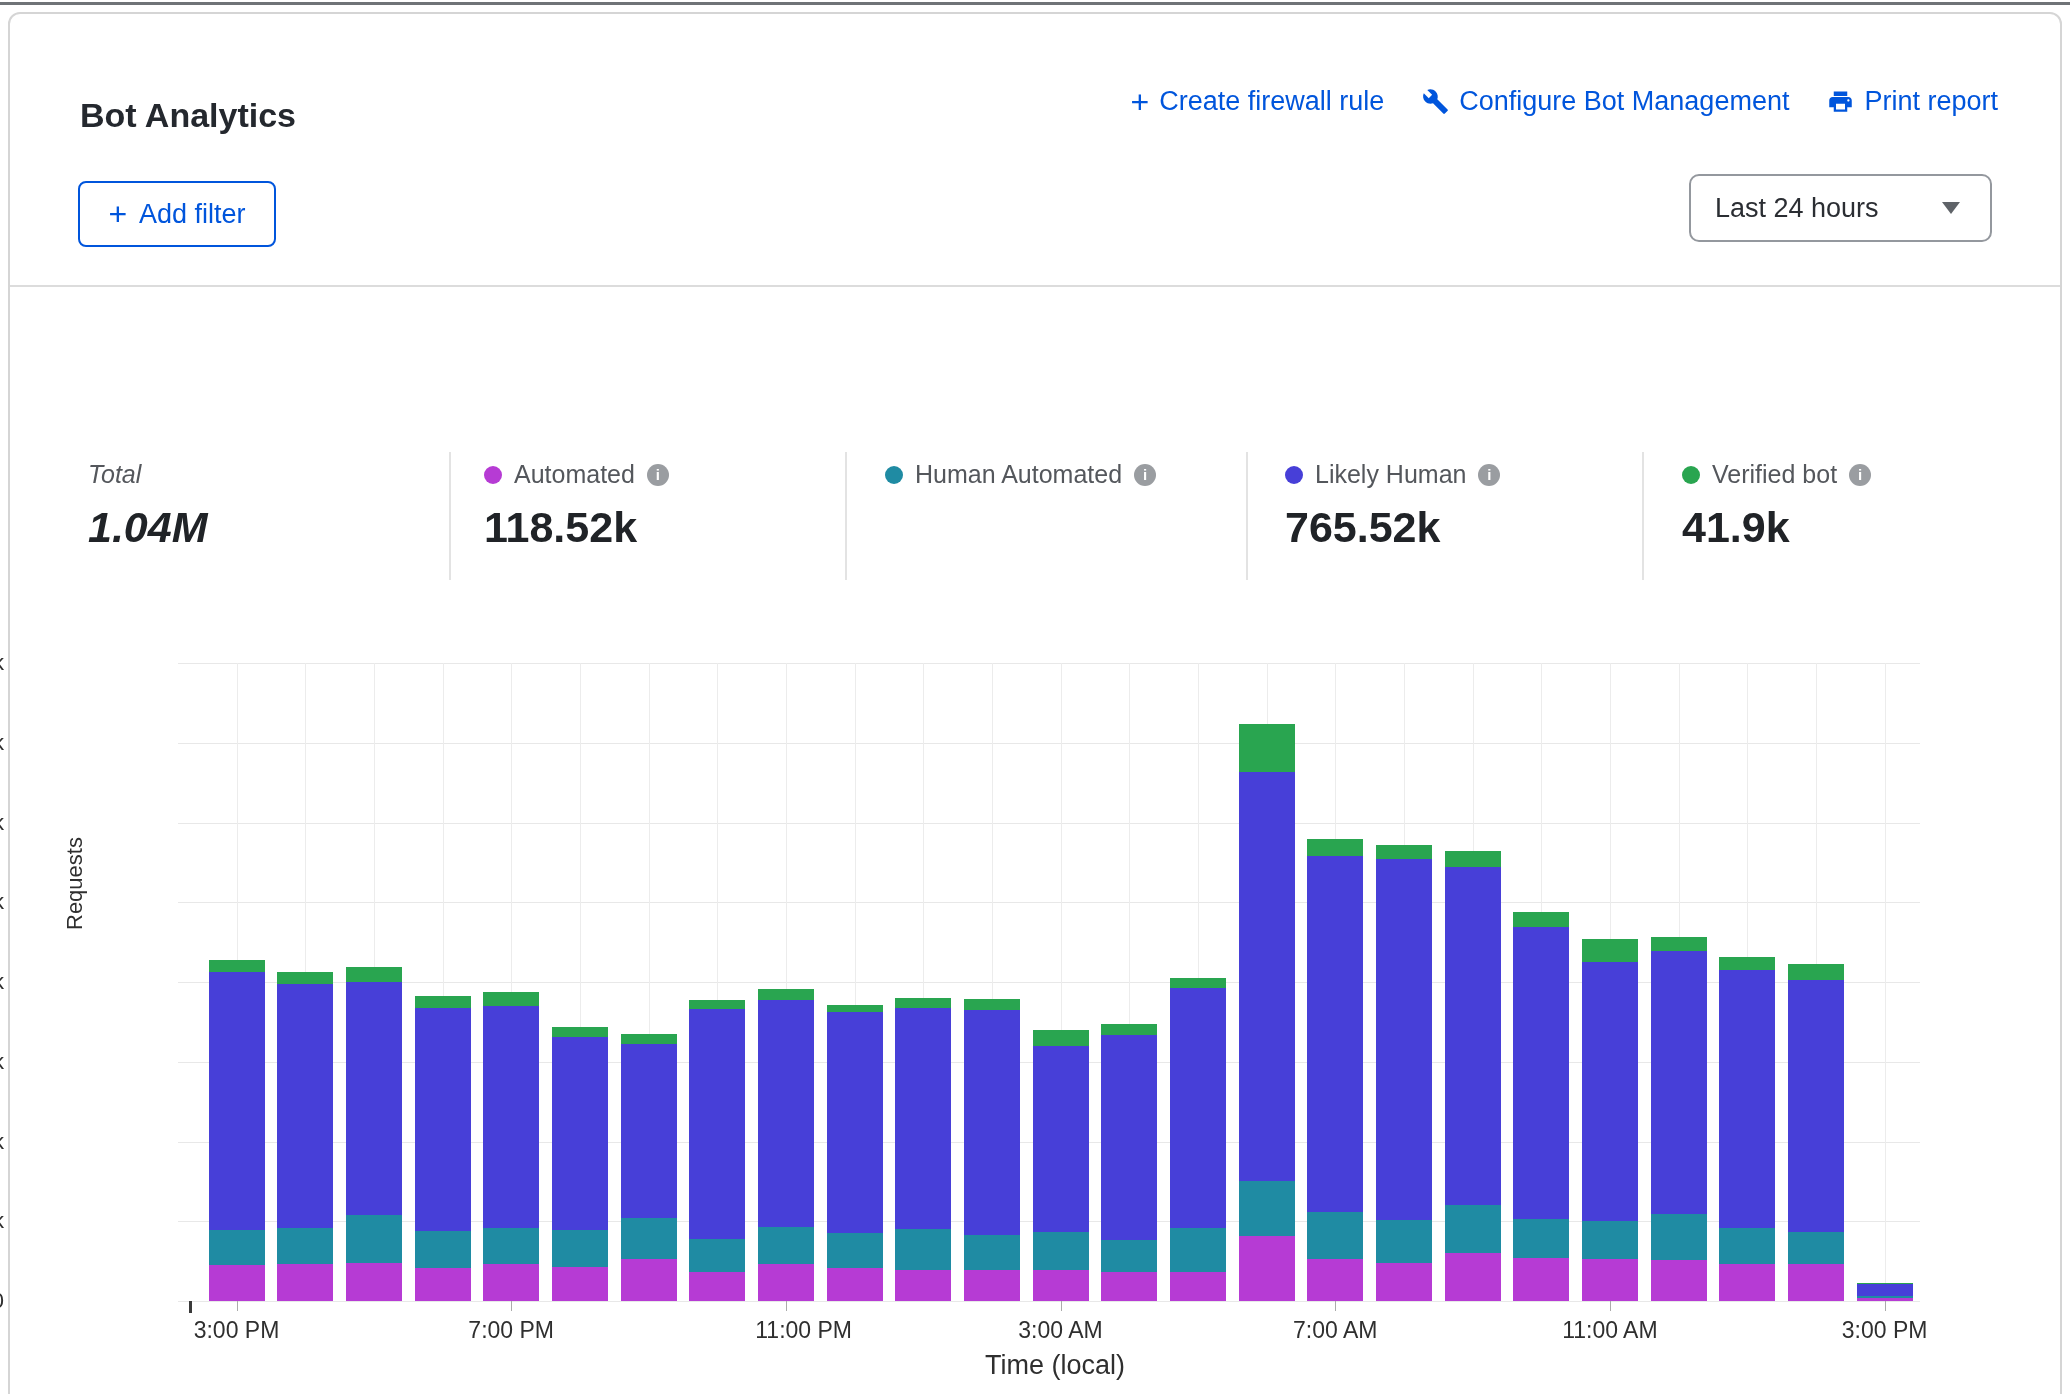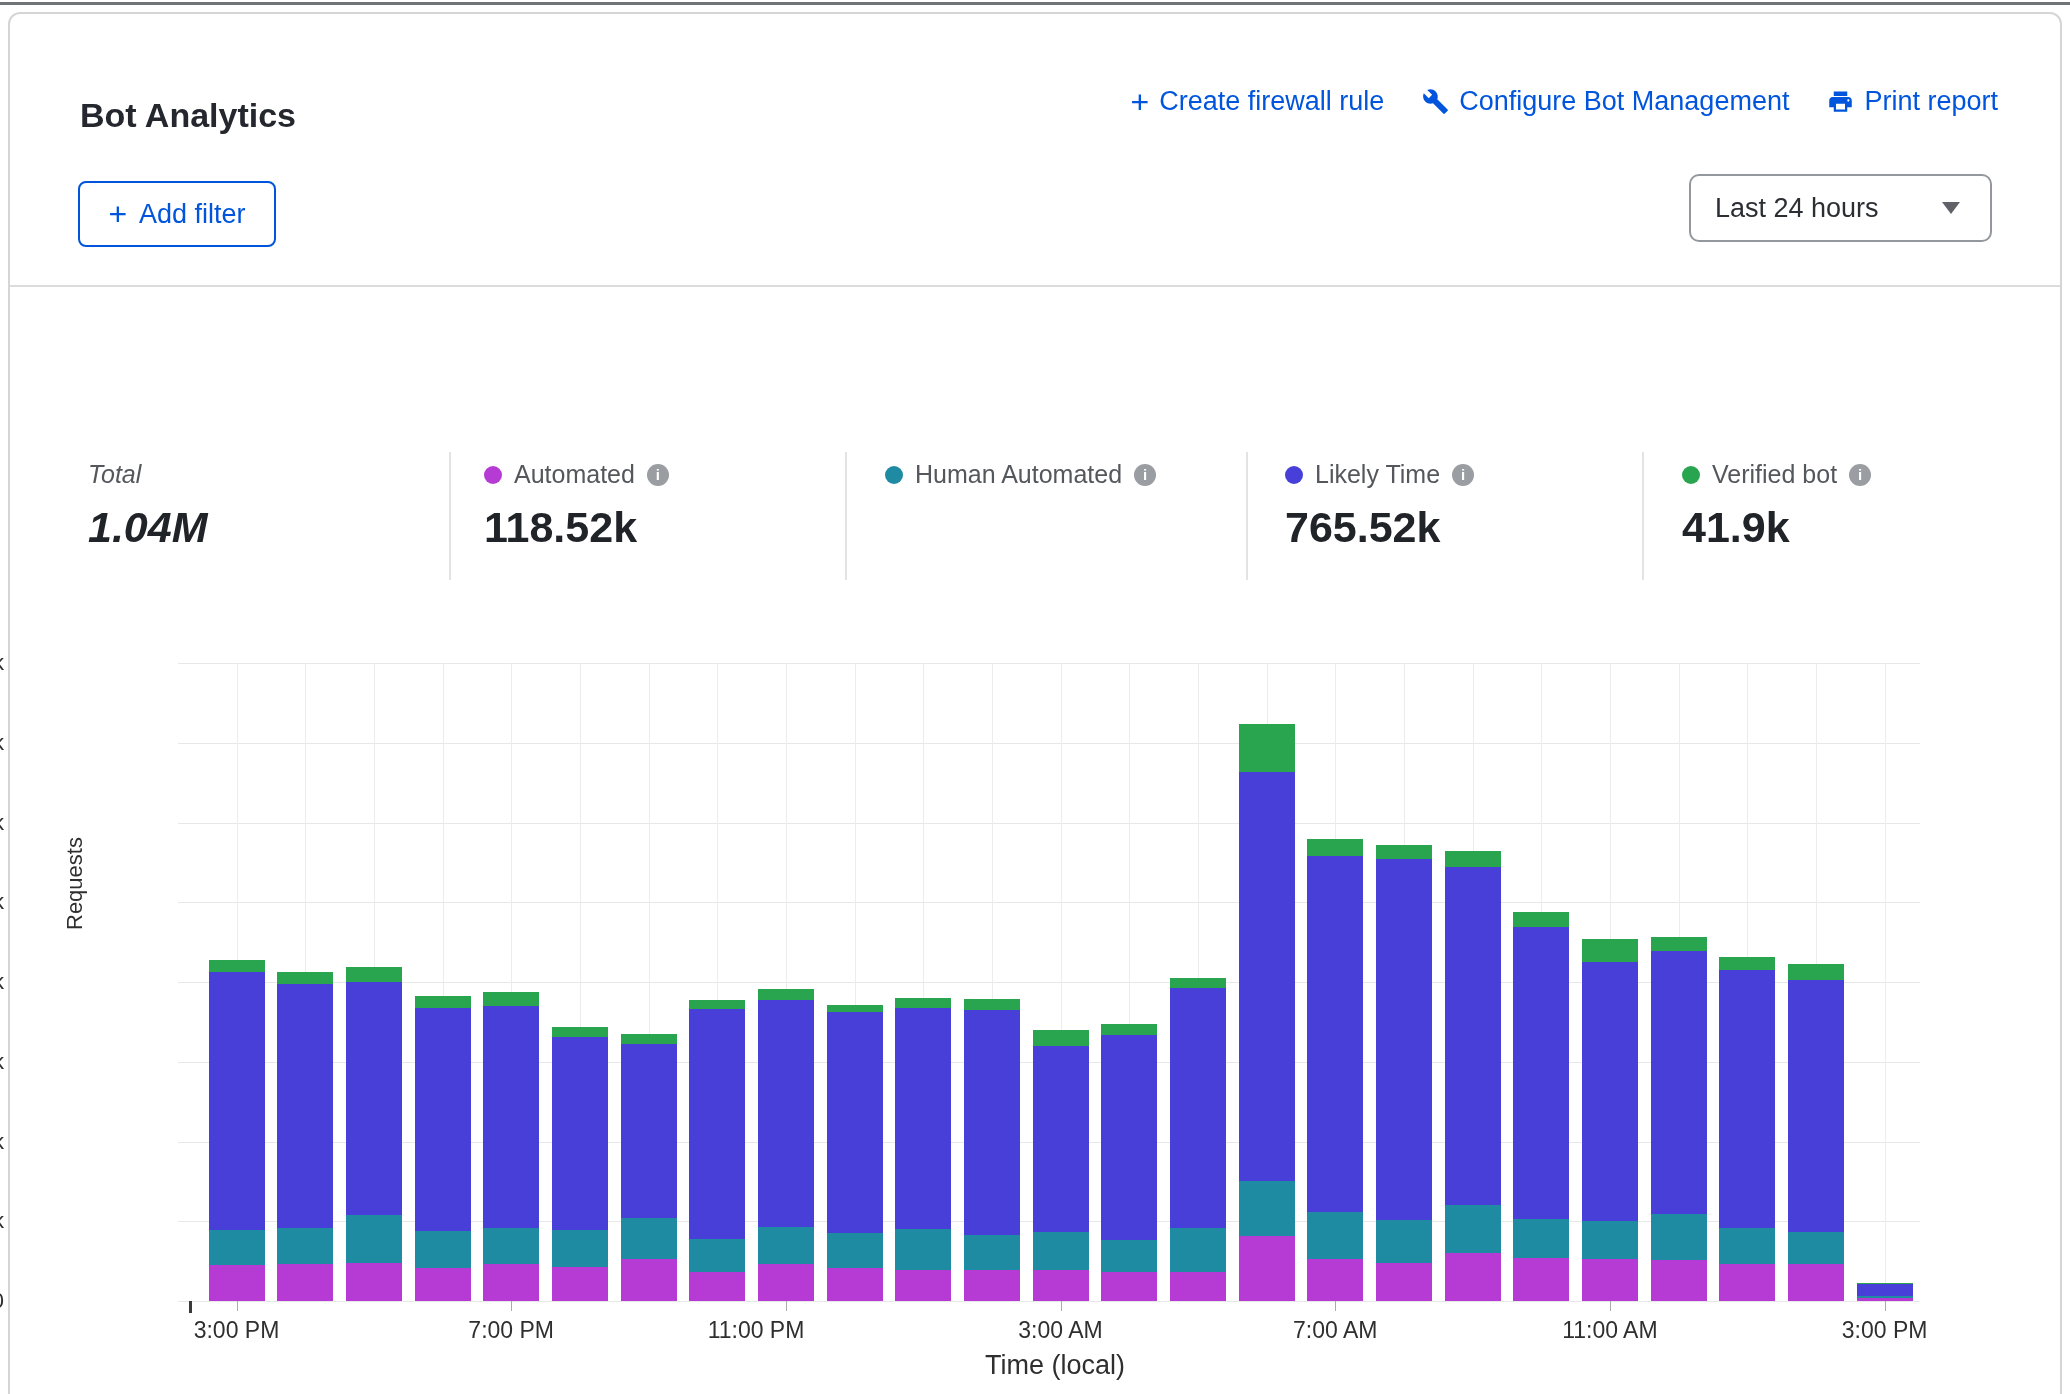--- a/index.html
+++ b/index.html
@@ -113,21 +113,21 @@
       <div class="stat" style="left: 875px;">
         <div class="stat-label-row">
           <span class="dot" style="background: rgb(31, 139, 163);"></span>
           <span>Human Automated</span>
           <span class="info-icon">i</span>
         </div>
       </div>
       <div class="stat" style="left: 1275px;">
         <div class="stat-label-row">
           <span class="dot" style="background: rgb(71, 63, 216);"></span>
-          <span>Likely Time</span>
+          <span>Likely Human</span>
           <span class="info-icon">i</span>
         </div>
         <div class="stat-value">765.52k</div>
       </div>
       <div class="stat" style="left: 1672px;">
         <div class="stat-label-row">
           <span class="dot" style="background: rgb(41, 165, 80);"></span>
           <span>Verified bot</span>
           <span class="info-icon">i</span>
         </div>
@@ -285,21 +285,21 @@
       <div class="bar-seg" title="2:00 PM — Verified bot: 2,000" style="left: 1597.91px; width: 56px; bottom: 320.595px; height: 15.95px; background: rgb(41, 165, 80);"></div>
       <div class="bar-seg" title="3:00 PM — Automated: 350" style="left: 1666.58px; width: 56px; bottom: 0px; height: 2.79125px; background: rgb(182, 59, 212);"></div>
       <div class="bar-seg" title="3:00 PM — Likely Automated: 300" style="left: 1666.58px; width: 56px; bottom: 2.79125px; height: 2.3925px; background: rgb(31, 139, 163);"></div>
       <div class="bar-seg" title="3:00 PM — Likely Human: 1,450" style="left: 1666.58px; width: 56px; bottom: 5.18375px; height: 11.5637px; background: rgb(71, 63, 216);"></div>
       <div class="bar-seg" title="3:00 PM — Verified bot: 100" style="left: 1666.58px; width: 56px; bottom: 16.7475px; height: 0.7975px; background: rgb(41, 165, 80);"></div>
       <div class="xtick" style="left: 46.5px;"></div>
       <div class="xlab" style="left: 46.5px;">3:00 PM</div>
       <div class="xtick" style="left: 321.18px;"></div>
       <div class="xlab" style="left: 321.18px;">7:00 PM</div>
       <div class="xtick" style="left: 595.86px;"></div>
-      <div class="xlab" style="left: 566px;">11:00 PM</div>
+      <div class="xlab" style="left: 582px; text-align: right;">11:00 PM</div>
       <div class="xtick" style="left: 870.54px;"></div>
       <div class="xlab" style="left: 870.54px;">3:00 AM</div>
       <div class="xtick" style="left: 1145.22px;"></div>
       <div class="xlab" style="left: 1145.22px;">7:00 AM</div>
       <div class="xtick" style="left: 1419.9px;"></div>
       <div class="xlab" style="left: 1419.9px;">11:00 AM</div>
       <div class="xtick" style="left: 1694.58px;"></div>
       <div class="xlab" style="left: 1694.58px;">3:00 PM</div>
       <div class="origin-tick"></div>
     </div>

